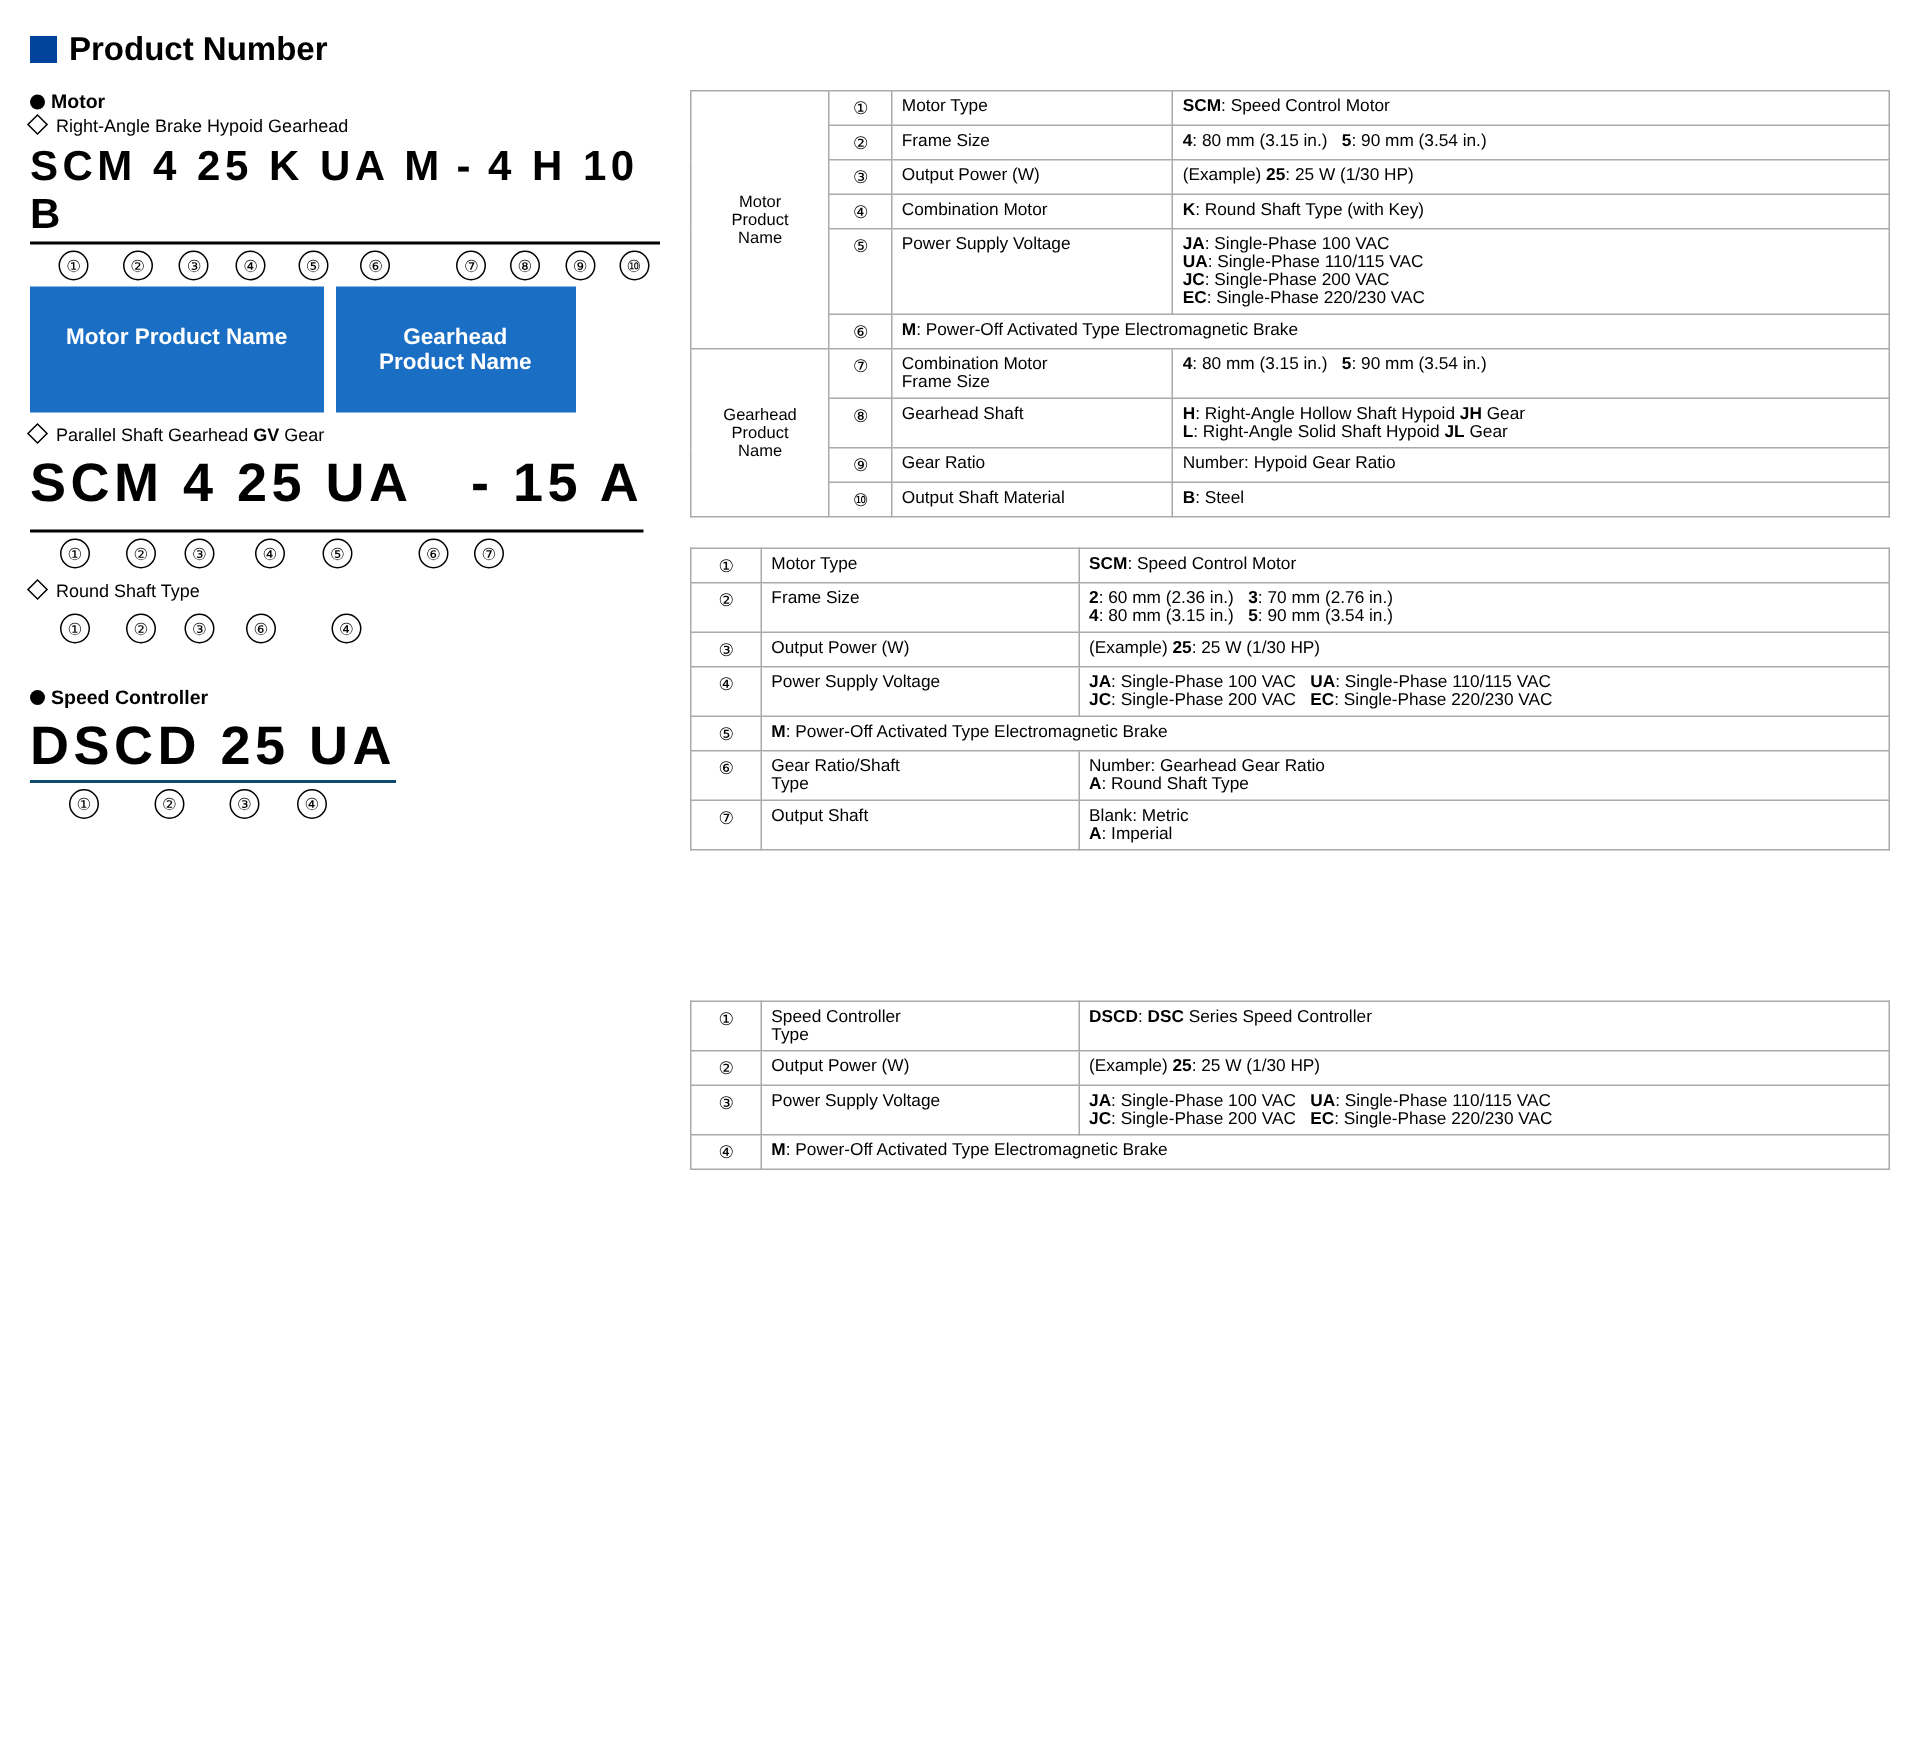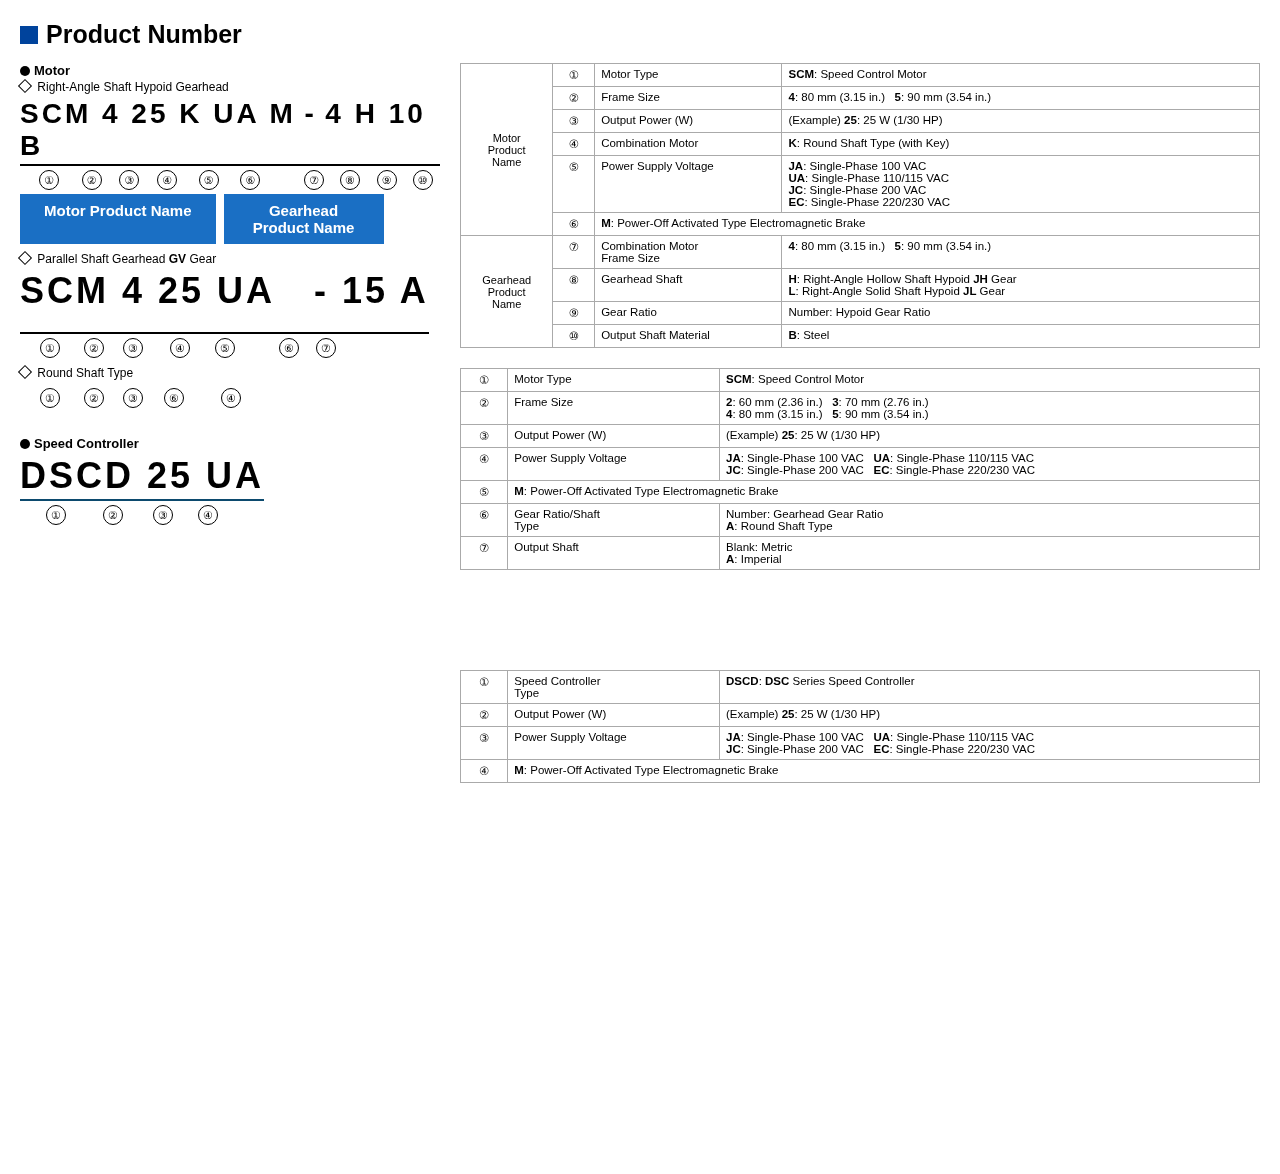--- a/index.html
+++ b/index.html
@@ -60,21 +60,21 @@
       display: flex;
       gap: 8px;
       margin-top: 4px;
       margin-bottom: 8px;
     }
     .name-box {
       background: #1a6fc4;
       color: #fff;
       font-size: 15px;
       font-weight: bold;
-      padding: 8px 24px;
+      padding: 25px 24px;
       text-align: center;
       min-width: 160px;
     }
     
     .page-layout {
       display: flex;
       gap: 20px;
       align-items: flex-start;
     }
     .left-col {
@@ -115,35 +115,35 @@
     }
     b { font-weight: bold; }
     .section-gap { margin-top: 8px; }
     .section-gap2 { margin-top: 28px; }
   </style>
 </head>
 <body>
 
 <div style="display:flex;align-items:center;gap:8px;margin-bottom:14px;">
   <span class="blue-square"></span>
-  <span style="font-size:25px;font-weight:bold;">Product Number</span>
+  <span style="font-size:22px;font-weight:bold;">Product Number</span>
 </div>
 
 <div class="page-layout">
 
   <div class="left-col">
 
     <div class="bullet-label">
       <span class="bullet-dot"></span>
       <span>Motor</span>
     </div>
 
     <div class="diamond-label">
       <span class="diamond"></span>
-      <span>Right-Angle Shaft Hypoid Gearhead</span>
+      <span>Right-Angle Brake Hypoid Gearhead</span>
     </div>
 
     <div>
       <div style="border-bottom:2px solid #000;display:inline-block;padding-bottom:2px;">
         <span style="font-size:28px;font-weight:bold;letter-spacing:3px;">SCM 4 25 K UA M - 4 H 10 B</span>
       </div>
       
       <div style="display:flex;align-items:center;padding-top:4px;padding-left:4px;gap:0;">
         <span style="display:inline-flex;align-items:center;justify-content:center;width:52px;font-size:12px;">
             <span class="circle-num">①</span>
@@ -183,21 +183,21 @@
       <div class="name-box">Motor Product Name</div>
       <div class="name-box" style="white-space:pre-line;">Gearhead
 Product Name</div>
     </div>
 
     <div class="section-gap">
       <div class="diamond-label">
         <span class="diamond"></span>
         <span>Parallel Shaft Gearhead <b>GV</b> Gear</span>
       </div>
-      <div style="border-bottom:2px solid #000;display:inline-block;padding-bottom:20px;">
+      <div style="border-bottom:2px solid #000;display:inline-block;padding-bottom:10px;">
         <span style="font-size:36px;font-weight:bold;letter-spacing:3px;">SCM 4 25 UA&nbsp;&nbsp;&nbsp;- 15 A</span>
       </div>
       <div style="display:flex;align-items:center;padding-top:4px;padding-left:4px;gap:0;">
         <span style="display:inline-flex;align-items:center;justify-content:center;width:52px;">
             <span class="circle-num">①</span>
           </span>
         <span style="display:inline-flex;align-items:center;justify-content:center;width:36px;">
             <span class="circle-num">②</span>
           </span>
         <span style="display:inline-flex;align-items:center;justify-content:center;width:42px;">

